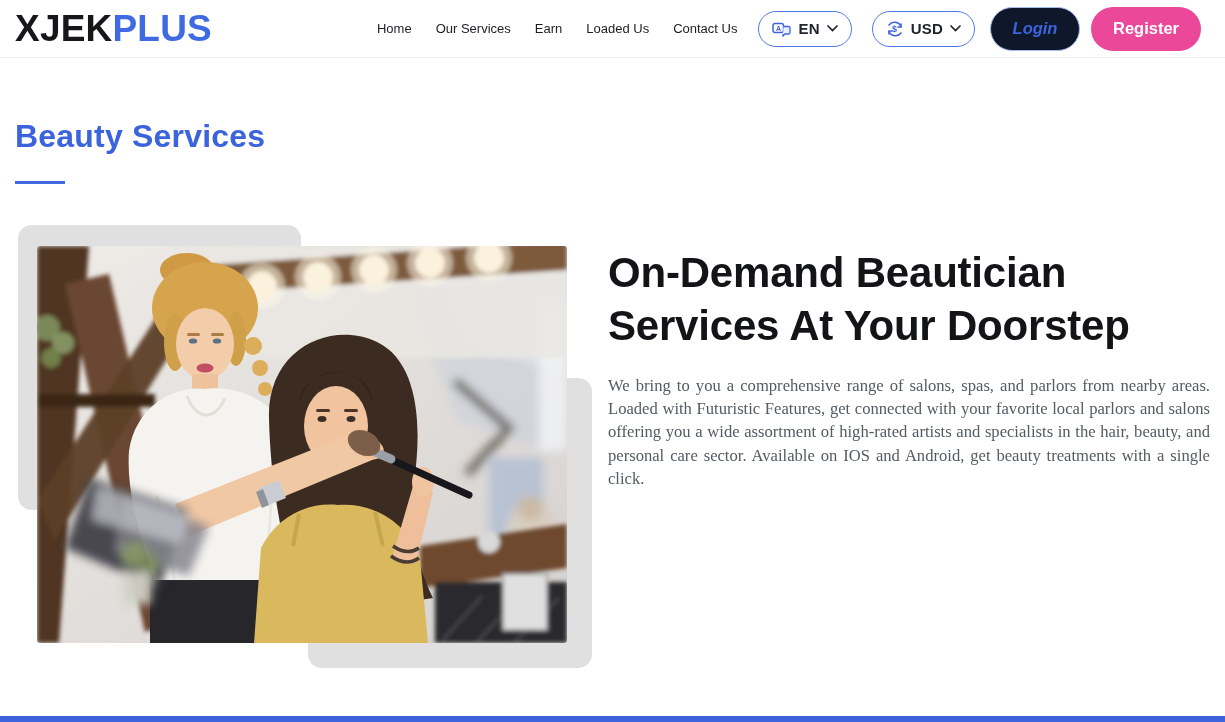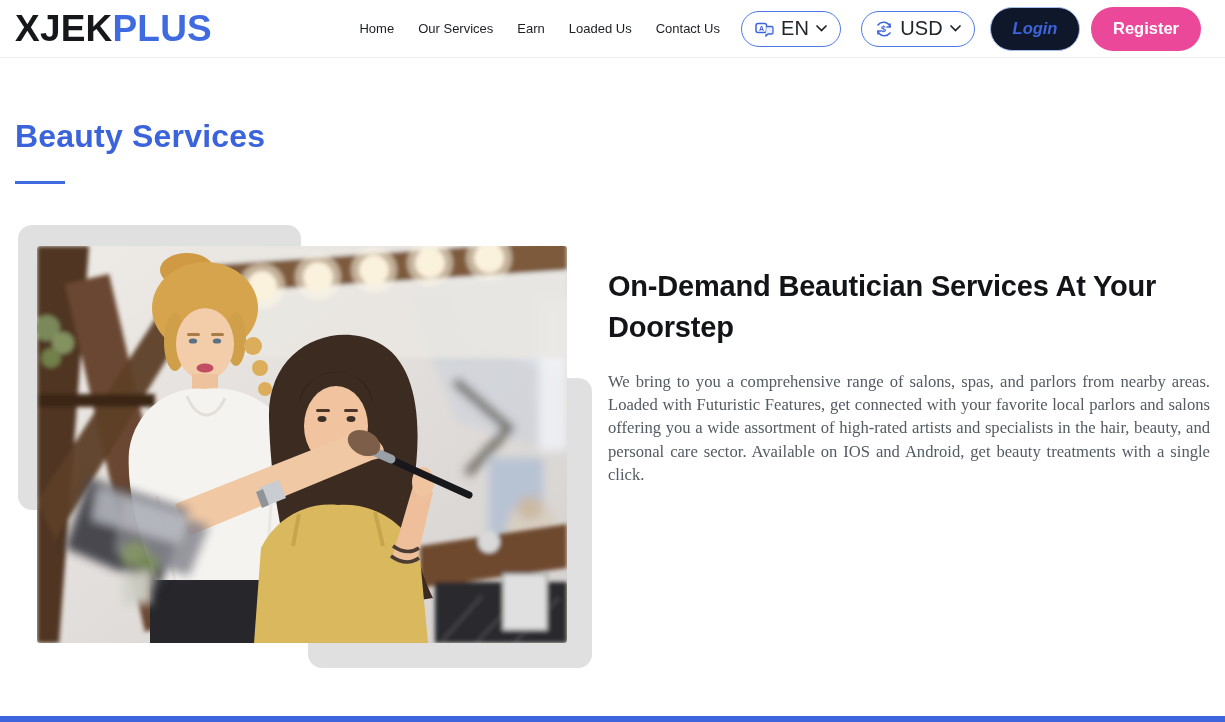--- a/index.html
+++ b/index.html
@@ -24,21 +24,21 @@
     font-size:13px; font-weight:500; color:#1b1e24; text-decoration:none;
     white-space:nowrap; cursor:pointer;
   }
 
   .hdr-controls { display:flex; align-items:center; margin-left:21px; }
   .pill {
     height:36px; display:flex; align-items:center; gap:7px;
     border:1.5px solid #4d79e8; border-radius:18px; background:#fff;
     padding:0 13px; cursor:pointer; margin-right:20px;
   }
-  .pill .pill-label { font-size:20px; font-weight:400; color:#20242b; letter-spacing:0.2px; }
+  .pill .pill-label { font-size:15px; font-weight:700; color:#20242b; letter-spacing:0.2px; }
   .pill svg.ctl-icon { display:block; }
   .chev { display:block; }
 
   .btn {
     height:44px; border-radius:22px; display:flex; align-items:center; justify-content:center;
     font-size:16.5px; font-weight:600; cursor:pointer; border:none; background:none;
     font-family:"Liberation Sans", sans-serif;
   }
   .btn-login {
     width:90px; border:1.5px solid #a9bcee; color:#3d64dc; background:#0f172a; margin-left:-5px;font-style:italic;
@@ -65,22 +65,22 @@
   .gb-br { left:290px; top:153px; width:284px; height:290px; }
   .photo {
     position:absolute; left:19px; top:21px; width:530px; height:397px;
     border-radius:3px; overflow:hidden; background:#ded9d5;
   }
   .photo svg { display:block; }
 
   
   .hero-text { position:absolute; left:608px; top:176px; width:602px; }
   .hero-text h2 {
-    font-size:29px; line-height:41px; font-weight:700; color:#121417;
-    letter-spacing:-0.2px; max-width:580px;margin-top:20px;
+    font-size:42px; line-height:53px; font-weight:700; color:#121417;
+    letter-spacing:-0.2px; max-width:580px;
   }
   .hero-text p {
     margin-top:22px; font-size:16.6px; line-height:23.2px; color:#535b63;
     text-align:justify;
     font-family:Liberation Serif, serif;
   }
 
   .footer-strip {
     position:absolute; left:0; bottom:0; width:1225px; height:6px; background:#3d64dc;
   }

